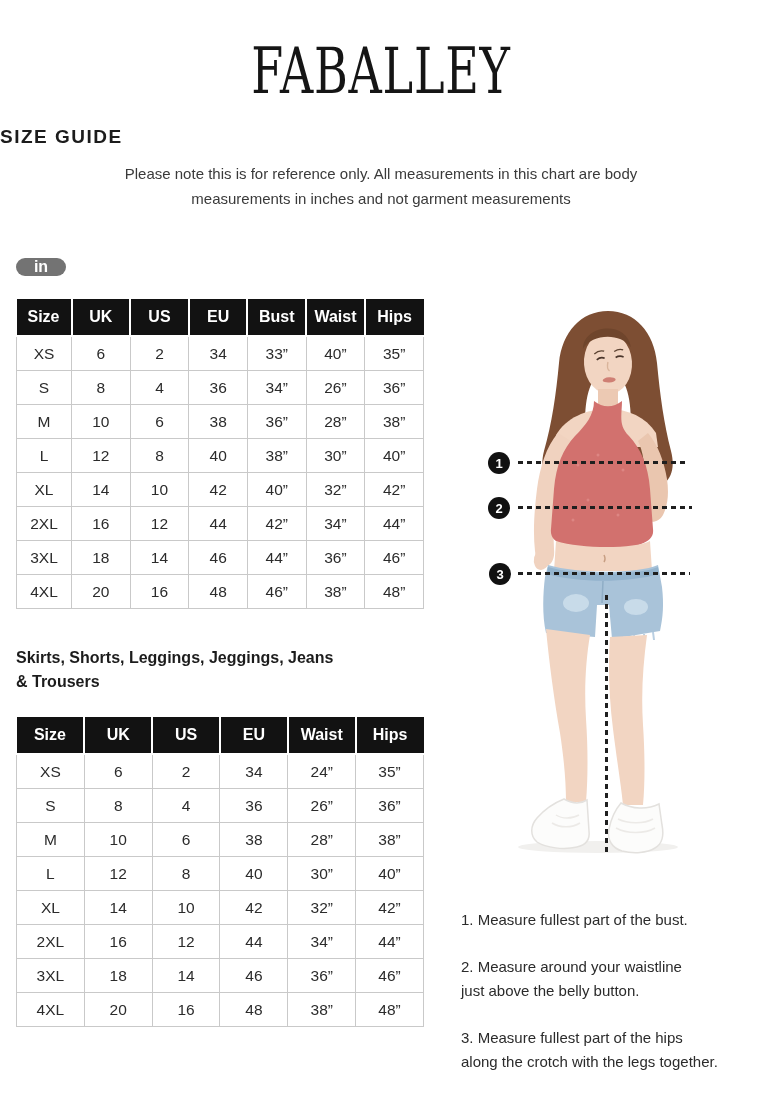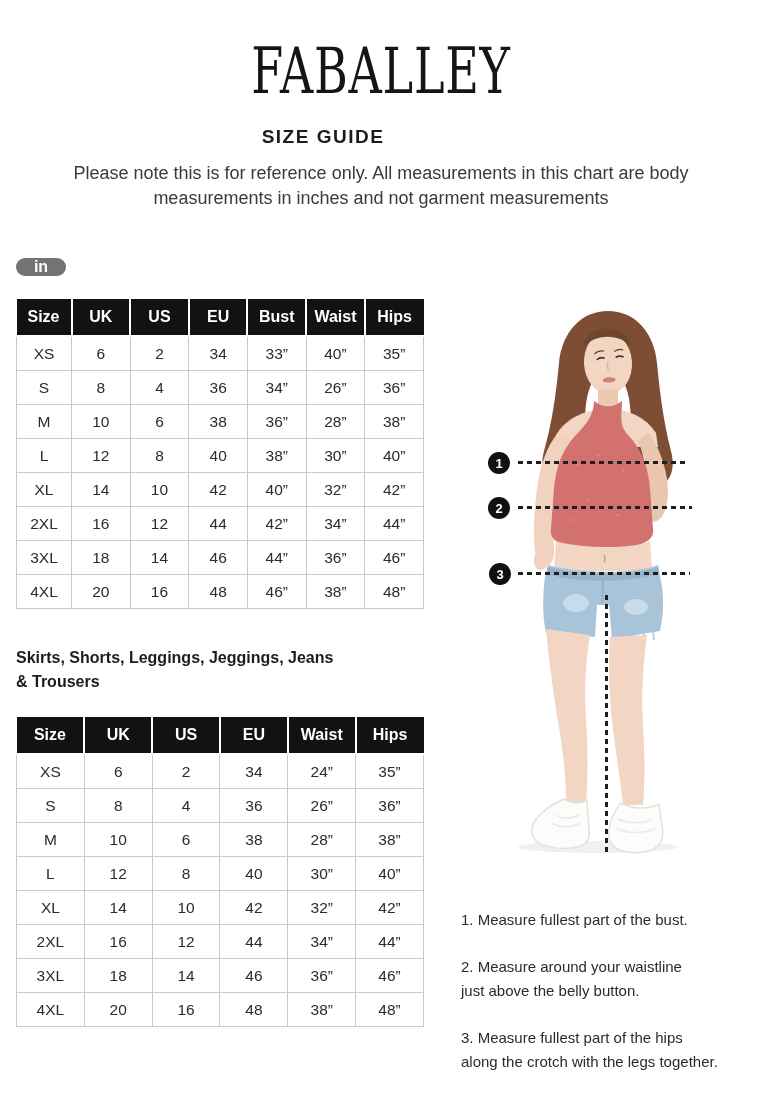--- a/index.html
+++ b/index.html
@@ -12,26 +12,26 @@
   
   .brand-logo {
     position: absolute; top: 40px; left: 0; width: 762px;
     text-align: center; font-family: "DejaVu Serif", serif;
     font-size: 64px; line-height: 62px; color: #151515;
     transform: scaleX(0.72); transform-origin: 381px 0;
     letter-spacing: 1px; white-space: nowrap;
   }
   .page-title {
     position: absolute; top: 126px; left: 0; width: 646px;
-    text-align: center; font-size: 19px; font-weight: bold;
+    font-size: 19px; font-weight: bold;
     letter-spacing: 1.5px; color: #1c1c1c;
   }
   .disclaimer {
     position: absolute; top: 161px; left: 0; width: 762px;
-    text-align: center; font-size: 18px; line-height: 25px; color: #3a3a3a;
+    text-align: center; font-size: 15px; line-height: 25px; color: #3a3a3a;
   }
 
   
   .left-col { position: absolute; left: 16px; top: 258px; width: 408px; }
   .unit-badge {
     width: 50px; height: 18px; background: #737373; border-radius: 16px;
     color: #ffffff; font-size: 16px; font-weight: bold;
     display: flex; align-items: center; justify-content: center;
     cursor: pointer;
   }

